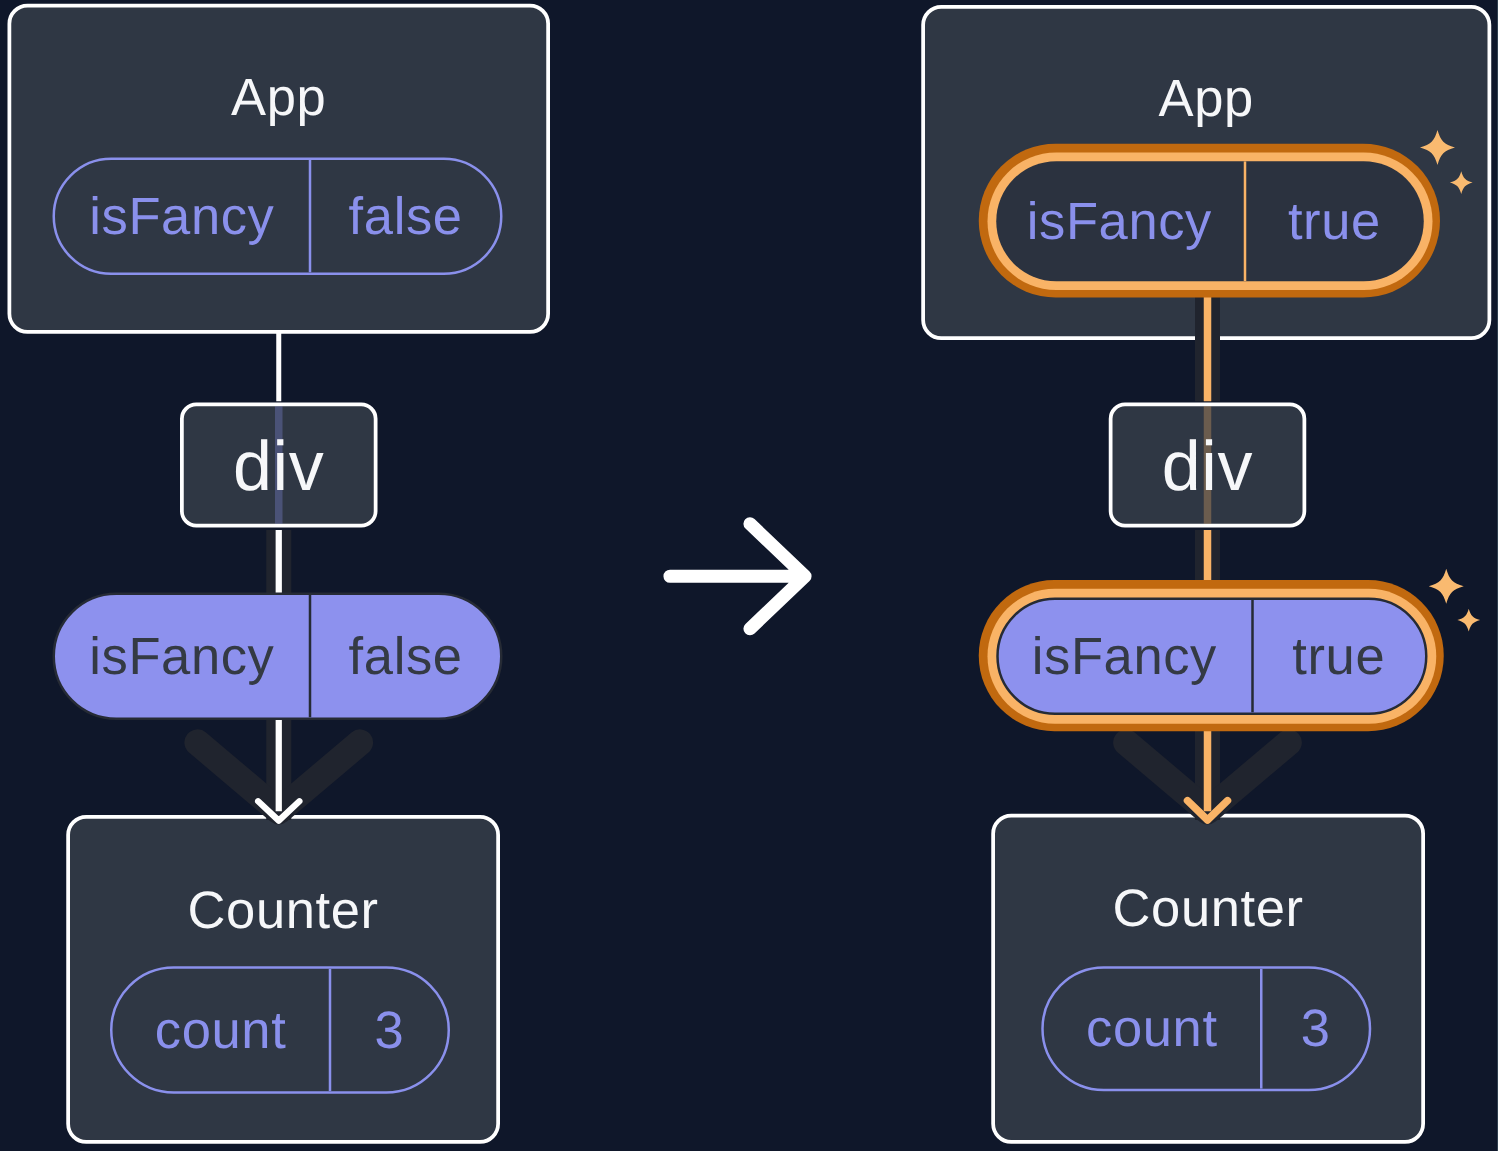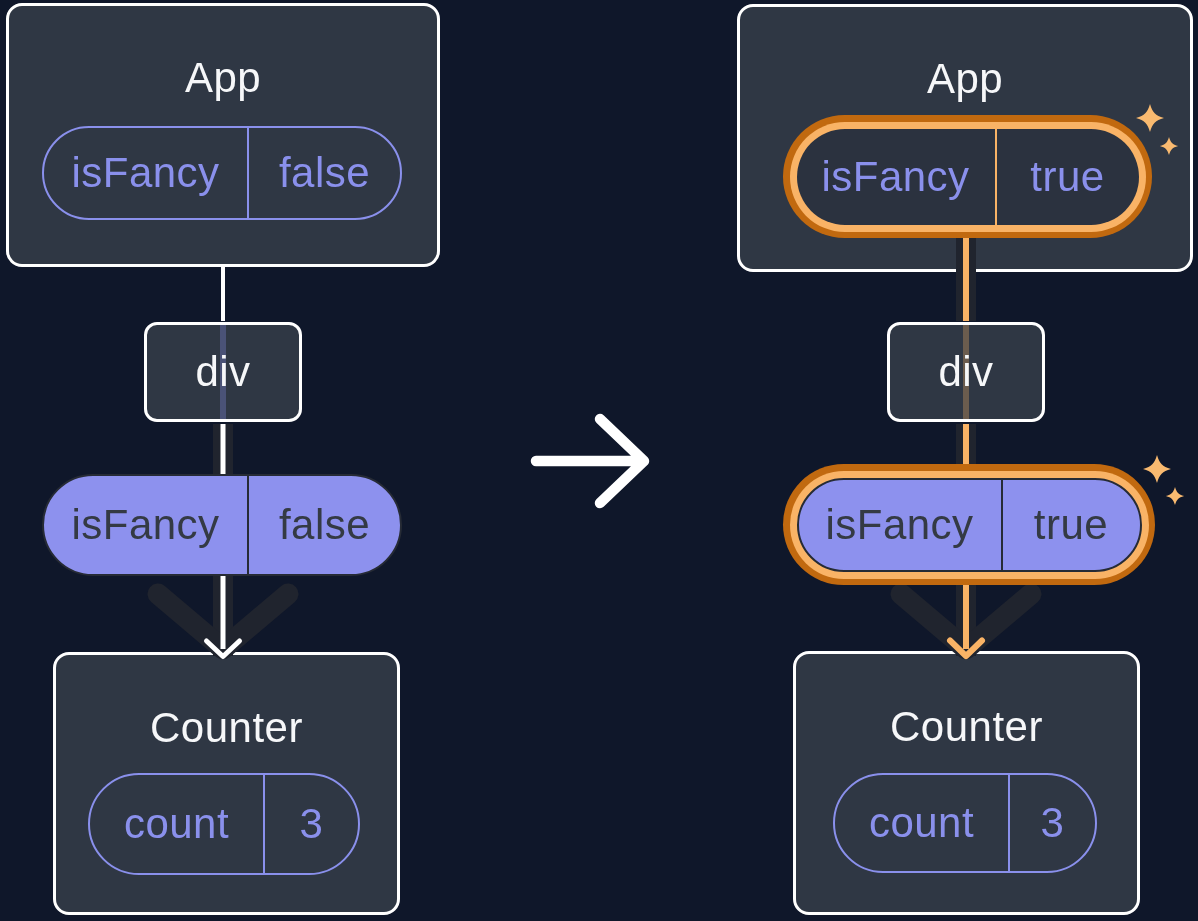--- a/index.html
+++ b/index.html
@@ -10,21 +10,21 @@
   
   .card{
     position:absolute;background:#2F3744;border:3px solid #FFFFFF;
     border-radius:16px;box-sizing:border-box;z-index:1;
   }
   .card-title{
     position:absolute;left:0;right:0;text-align:center;
     color:#F6F7F9;font-size:42px;letter-spacing:.5px;line-height:1;
   }
   .divbox{display:flex;align-items:center;justify-content:center;border-radius:13px;}
-  .divbox .div-label{position:relative;z-index:2;color:#F6F7F9;font-size:42px;letter-spacing:.5px;}
+  .divbox .div-label{position:relative;z-index:2;color:#F6F7F9;font-size:56px;letter-spacing:.5px;}
   .through-line{position:absolute;top:0;bottom:0;left:50%;width:6px;margin-left:-3px;z-index:1;}
   .through-purple{background:rgba(140,146,238,.30);}
   .through-orange{background:rgba(249,179,102,.30);}
   
   .pill{
     position:absolute;display:flex;box-sizing:border-box;z-index:3;
     border-radius:999px;overflow:hidden;
   }
   .pill .cell{
     display:flex;align-items:center;justify-content:center;

